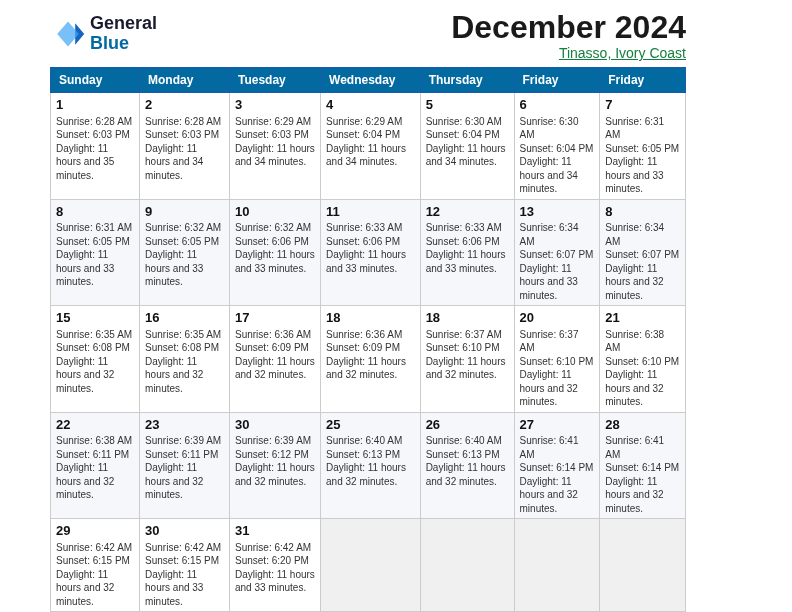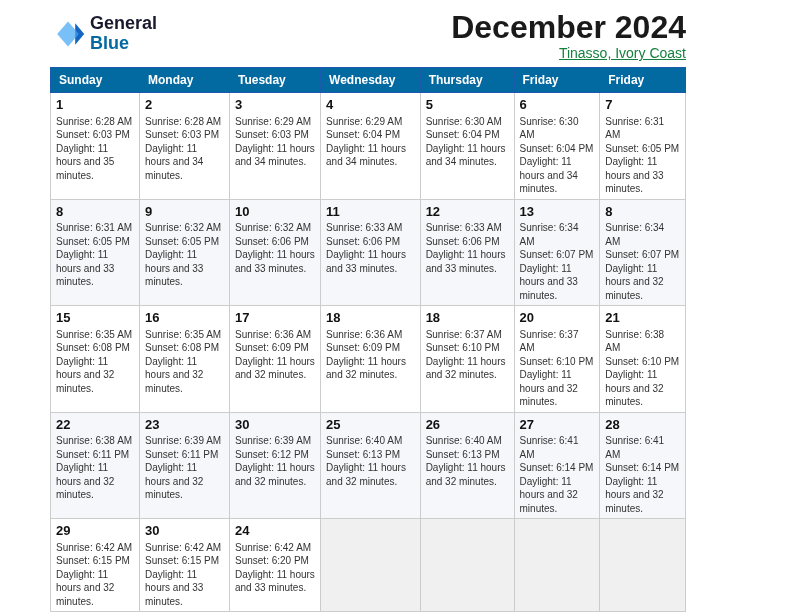--- a/index.html
+++ b/index.html
@@ -159,21 +159,21 @@
           <td><span class="day-num">23</span><span>Sunrise: 6:39 AM</span><br><span>Sunset: 6:11 PM</span><br><span>Daylight: 11 hours and 32 minutes.</span></td>
           <td><span class="day-num">30</span><span>Sunrise: 6:39 AM</span><br><span>Sunset: 6:12 PM</span><br><span>Daylight: 11 hours and 32 minutes.</span></td>
           <td><span class="day-num">25</span><span>Sunrise: 6:40 AM</span><br><span>Sunset: 6:13 PM</span><br><span>Daylight: 11 hours and 32 minutes.</span></td>
           <td><span class="day-num">26</span><span>Sunrise: 6:40 AM</span><br><span>Sunset: 6:13 PM</span><br><span>Daylight: 11 hours and 32 minutes.</span></td>
           <td><span class="day-num">27</span><span>Sunrise: 6:41 AM</span><br><span>Sunset: 6:14 PM</span><br><span>Daylight: 11 hours and 32 minutes.</span></td>
           <td><span class="day-num">28</span><span>Sunrise: 6:41 AM</span><br><span>Sunset: 6:14 PM</span><br><span>Daylight: 11 hours and 32 minutes.</span></td>
         </tr>
         <tr>
           <td><span class="day-num">29</span><span>Sunrise: 6:42 AM</span><br><span>Sunset: 6:15 PM</span><br><span>Daylight: 11 hours and 32 minutes.</span></td>
           <td><span class="day-num">30</span><span>Sunrise: 6:42 AM</span><br><span>Sunset: 6:15 PM</span><br><span>Daylight: 11 hours and 33 minutes.</span></td>
-          <td><span class="day-num">24</span><span>Sunrise: 6:42 AM</span><br><span>Sunset: 6:20 PM</span><br><span>Daylight: 11 hours and 33 minutes.</span></td>
+          <td><span class="day-num">31</span><span>Sunrise: 6:42 AM</span><br><span>Sunset: 6:20 PM</span><br><span>Daylight: 11 hours and 33 minutes.</span></td>
           <td class="empty"></td>
           <td class="empty"></td>
           <td class="empty"></td>
           <td class="empty"></td>
         </tr>
       </tbody>
   </table>
 </div>
 
 </body></html>

